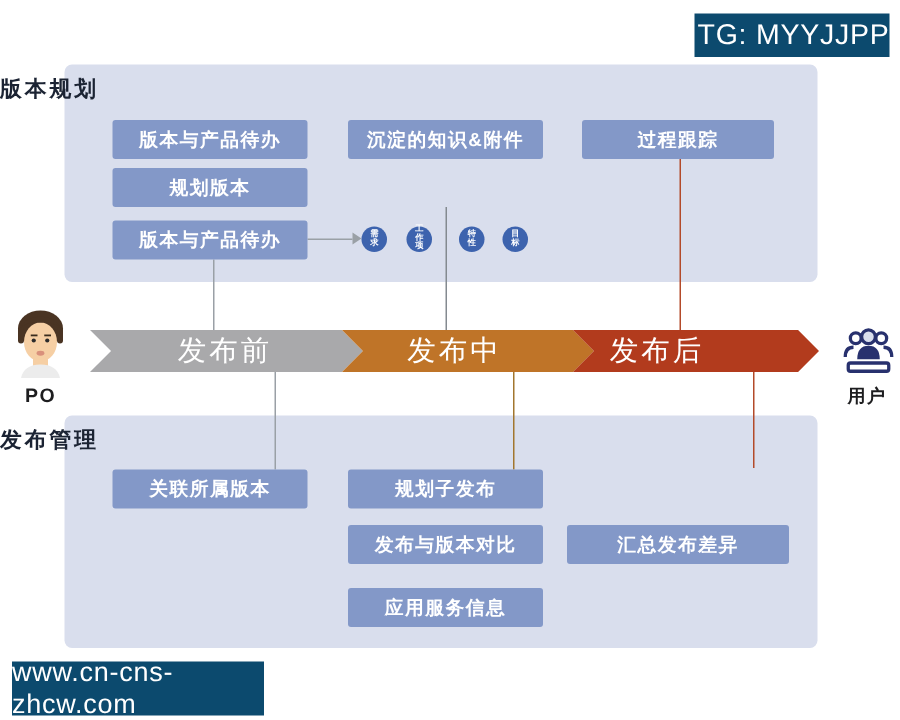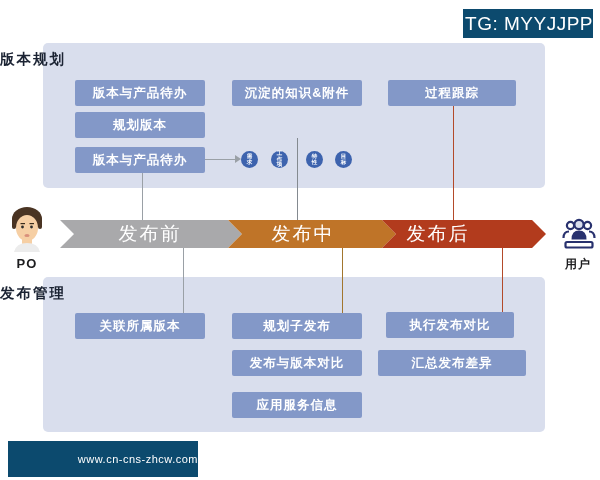--- a/index.html
+++ b/index.html
@@ -6,21 +6,21 @@
   .canvas{
     position:relative;width:600px;height:480px;background:#ffffff;overflow:hidden;
     font-family:"Liberation Sans","DejaVu Sans",sans-serif;
   }
   .badge{
     position:absolute;background:#0c4a6e;color:#fff;
     display:flex;align-items:center;justify-content:flex-end;
     font-size:18px;letter-spacing:0.5px;
   }
   .tg-badge{left:463px;top:9px;width:130px;height:29px;font-size:19px;}
-  .wm-badge{left:8px;top:441px;width:190px;height:36px;font-size:11px;}
+  .wm-badge{left:8px;top:441px;width:168px;height:36px;font-size:18px;}
   .panel{
     position:absolute;left:43px;width:502px;background:#d9deed;border-radius:5px;
   }
   .top-panel{top:43px;height:145px;}
   .bottom-panel{top:277px;height:155px;}
   .panel-title{
     position:absolute;left:0;width:100%;text-align:left;
     font-size:14.5px;font-weight:bold;color:#1b2333;letter-spacing:2px;
   }
   .nbox{
@@ -144,16 +144,15 @@
       <path d="M10.5,23.5 Q10.5,14.5 18,14.5 Q25.5,14.5 25.5,23.5 Z" fill="#28316e" stroke="none"></path>
       <rect x="4.5" y="26" width="27" height="5.5" rx="1.5"></rect>
     </svg>
   </div>
   <span class="actor-label" style="left:578px;top:256px;font-size:12px;">用户</span>
 
   <div class="nbox" style="left:75px;top:313px;">关联所属版本</div>
   <div class="nbox" style="left:232px;top:313px;">规划子发布</div>
   <div class="nbox" style="left:232px;top:350px;">发布与版本对比</div>
   <div class="nbox" style="left:232px;top:392px;">应用服务信息</div>
-  <div class="nbox" style="left:386px;top:312px;width:128px;">执行发布对比</div>
   <div class="nbox" style="left:378px;top:350px;width:148px;">汇总发布差异</div>
 
 </div>
 
 </body></html>

